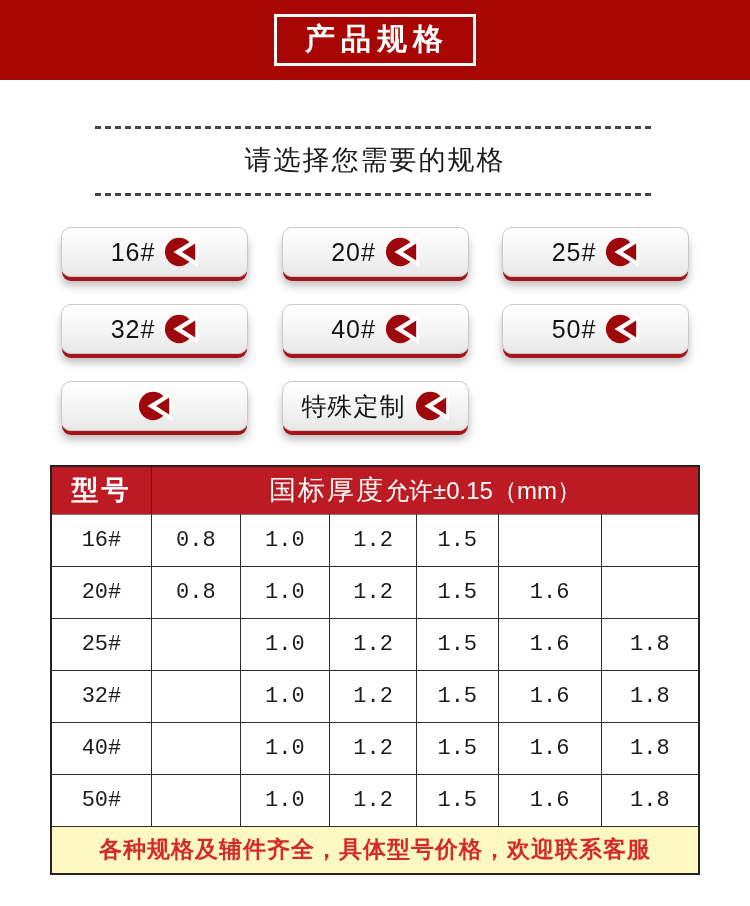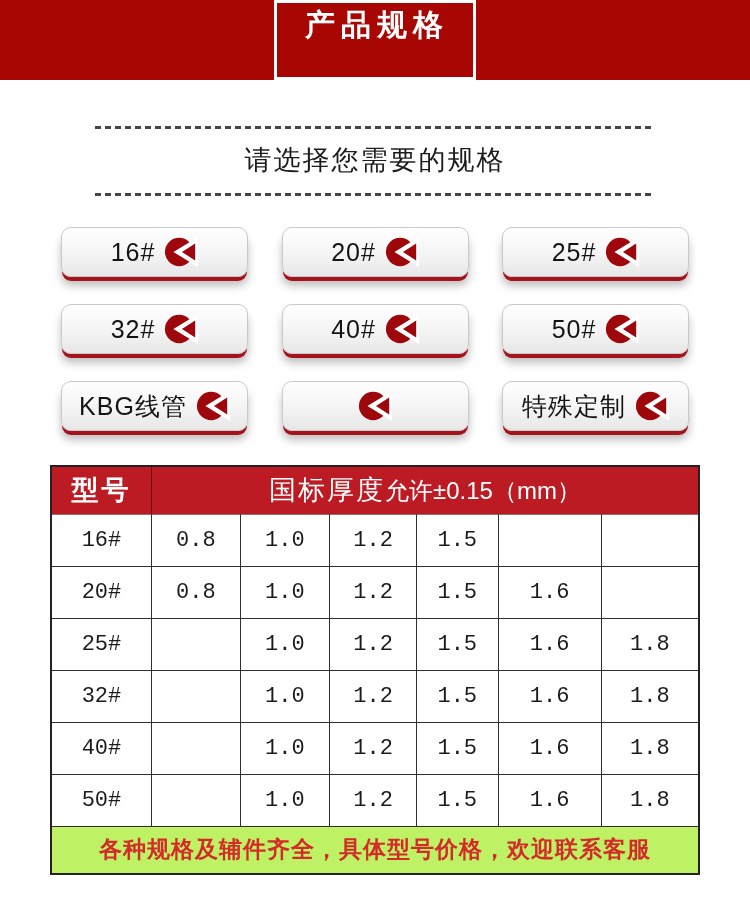--- a/index.html
+++ b/index.html
@@ -12,20 +12,21 @@
     font-family: "Liberation Sans", sans-serif;
     position: relative;
   }
 
   
   .banner {
     width: 750px;
     height: 80px;
     background: var(--banner-red, #a80603);
     display: flex;
+    align-items: center;
     justify-content: center;
   }
   .banner-box {
     border: 3px solid #ffffff;
     padding: 7px 24px 9px 28px;
     color: #ffffff;
     font-size: 30px;
     font-weight: bold;
     letter-spacing: 6px;
     line-height: 1;
@@ -120,21 +121,21 @@
     background: #ffffff;
   }
   tr.footer-row td {
     height: 48px;
     text-align: center;
     vertical-align: middle;
     font-size: 23px;
     font-weight: bold;
     letter-spacing: 1px;
     color: var(--footer-text-red, #d42a2a);
-    background: #bef264;
+    background: #fef9c3;
     margin-top: 32px;
   }
 </style>
 </head>
 <body>
 
 <header class="banner">
   <div class="banner-box">产品规格</div>
 </header>
 
@@ -204,30 +205,20 @@
     <span class="btn-label">50#</span>
     <span class="btn-icon">
       <svg viewBox="0 0 36 36" width="34" height="34" aria-hidden="true">
         <circle cx="16" cy="18" r="15" fill="currentColor"></circle>
         <polygon points="36,2 36,34 10,18" fill="#ffffff"></polygon>
         <polygon points="33,9 33,27 19,18" fill="currentColor"></polygon>
       </svg>
     </span>
   </div>
 
-  <div class="spec-button">
-    <span class="btn-label">KBG线管</span>
-    <span class="btn-icon">
-      <svg viewBox="0 0 36 36" width="34" height="34" aria-hidden="true">
-        <circle cx="16" cy="18" r="15" fill="currentColor"></circle>
-        <polygon points="36,2 36,34 10,18" fill="#ffffff"></polygon>
-        <polygon points="33,9 33,27 19,18" fill="currentColor"></polygon>
-      </svg>
-    </span>
-  </div>
 
   <div class="spec-button">
     <span class="btn-icon">
       <svg viewBox="0 0 36 36" width="34" height="34" aria-hidden="true">
         <circle cx="16" cy="18" r="15" fill="currentColor"></circle>
         <polygon points="36,2 36,34 10,18" fill="#ffffff"></polygon>
         <polygon points="33,9 33,27 19,18" fill="currentColor"></polygon>
       </svg>
     </span>
   </div>

